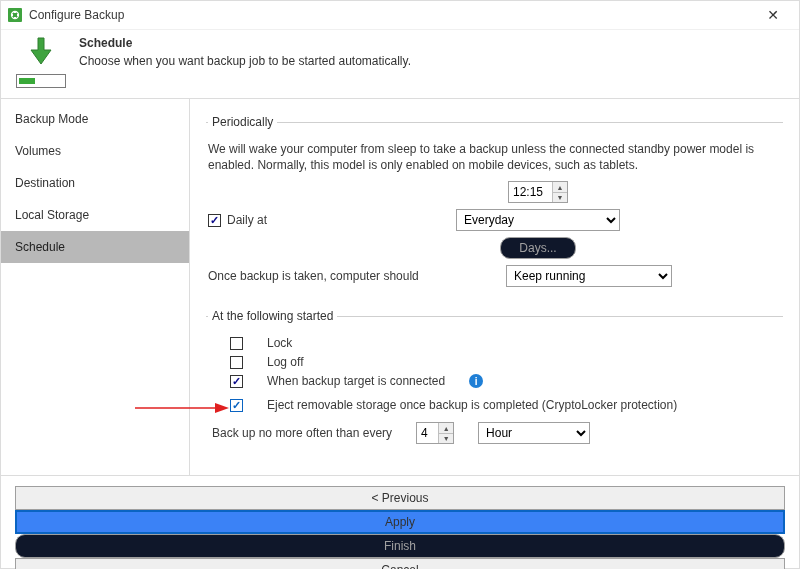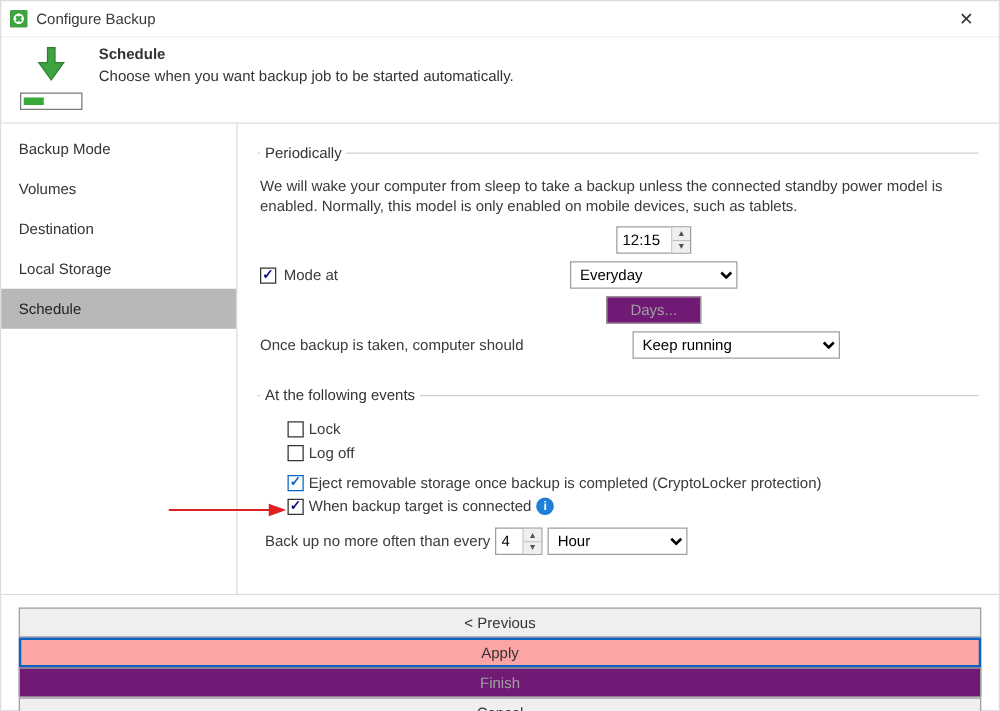--- a/index.html
+++ b/index.html
@@ -117,52 +117,52 @@
   select {
     height: 22px; border: 1px solid #9f9f9f; font: inherit;
     background: #fff; padding: 0 3px;
   }
 
   .btn {
     height: 22px; min-width: 76px; padding: 0 12px;
     border: 1px solid #9f9f9f; background: #efefef;
     font: inherit; color: #333;
   }
-  .btn[disabled] { color: #a0a0a0; background: #701a75; }
+  .btn[disabled] { color: #a0a0a0; background: #0f172a; border-radius: 10px; }
 
   .checkbox {
     width: 13px; height: 13px; border: 1px solid #333; background: #fff;
     display: inline-flex; align-items: center; justify-content: center;
     flex: 0 0 13px;
   }
   .checkbox.checked::after {
     content: "✓"; font-size: 11px; line-height: 11px; color: #0a0a8a; font-weight: bold;
   }
   .checkbox.blue { border-color: #0a64c2; }
   .checkbox.blue.checked::after { color: #0a64c2; }
-  .chk-row { display: flex; align-items: center; gap: 4px; margin: 5px 0 5px 22px; }
+  .chk-row { display: flex; align-items: center; gap: 24px; margin: 5px 0 5px 22px; }
   .chk-row.highlight { margin-left: 22px; }
 
   .info-icon {
     width: 14px; height: 14px; border-radius: 50%;
     background: #1f7fd6; color: #fff; font-weight: bold;
     font-size: 10px; display: inline-flex; align-items: center; justify-content: center;
   }
 
   .arrow-annotation {
     position: absolute; pointer-events: none;
   }
 
   .footer {
     border-top: 1px solid #dcdcdc;
     padding: 10px 14px;
     display: flex; justify-content: flex-end; gap: 0; flex-direction: column;
   }
   .footer .btn { min-width: 88px; height: 24px; }
-  .footer .btn.primary { border: 2px solid #0a64c2; background: #fca5a5; }
+  .footer .btn.primary { border: 2px solid #0a64c2; background: #3b82f6; }
 
   .main-wrap { position: relative; flex:1; display:flex; }
 </style>
 </head>
 <body>
 
 <div class="window">
 
   <div class="titlebar">
     <span class="appicon">
@@ -205,65 +205,65 @@
 
     <div class="main">
 
       <fieldset>
         <legend>Periodically</legend>
         <div class="desc">We will wake your computer from sleep to take a backup unless the connected standby power model is enabled. Normally, this model is only enabled on mobile devices, such as tablets.</div>
 
         <div class="row">
           <div class="label">
             <span class="checkbox checked"></span>
-            <span>Mode at</span>
+            <span>Daily at</span>
           </div>
           <div class="controls">
             <span class="spinner">
               <input type="text" class="num" style="width: 60px;" value="12:15">
               <span class="btns">
                     <span>▲</span>
                     <span>▼</span>
                   </span>
             </span>
-            <select style="width:134px" id="sel-freq"><option>Everyday</option></select>
+            <select style="width:164px" id="sel-freq"><option>Everyday</option></select>
             <button class="btn" disabled="">Days...</button>
           </div>
         </div>
 
 
         <div class="row">
           <div class="label wide">
             <span>Once backup is taken, computer should</span>
           </div>
           <div class="controls">
             <select style="width:166px" id="sel-after"><option>Keep running</option></select>
           </div>
         </div>
       </fieldset>
 
       <fieldset>
-        <legend>At the following events</legend>
+        <legend>At the following started</legend>
 
         <div class="chk-row">
           <span class="checkbox"></span>
           <span>Lock</span>
         </div>
         <div class="chk-row">
           <span class="checkbox"></span>
           <span>Log off</span>
-        </div>
-        <div class="chk-row highlight" style="margin-top:10px">
-          <span class="checkbox blue checked"></span>
-          <span>Eject removable storage once backup is completed (CryptoLocker protection)</span>
         </div>
         <div class="chk-row">
           <span class="checkbox checked"></span>
           <span>When backup target is connected</span>
           <span class="info-icon">i</span>
+        </div>
+        <div class="chk-row highlight" style="margin-top:10px">
+          <span class="checkbox blue checked"></span>
+          <span>Eject removable storage once backup is completed (CryptoLocker protection)</span>
         </div>
 
         <div class="chk-row" style="margin-left:4px; margin-top:10px">
           <span>Back up no more often than every</span>
           <span class="spinner">
             <input type="text" class="num" style="width: 38px;" value="4">
             <span class="btns">
                   <span>▲</span>
                   <span>▼</span>
                 </span>

